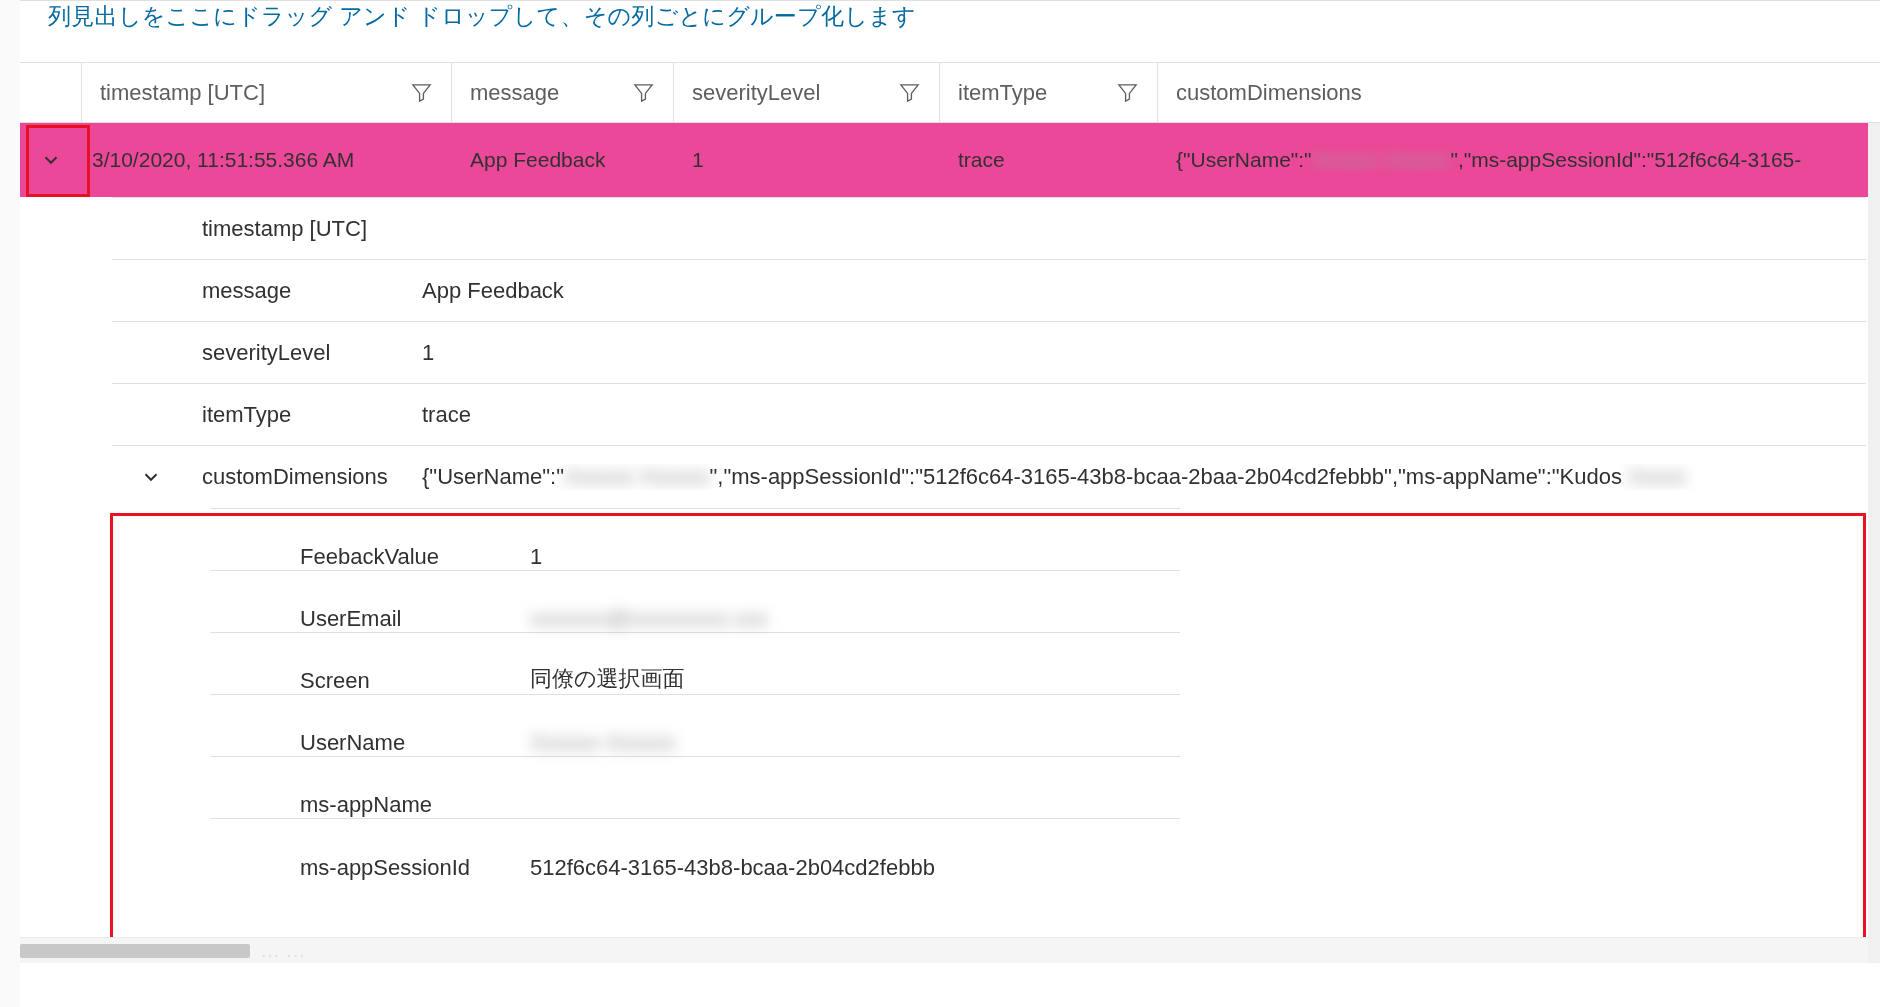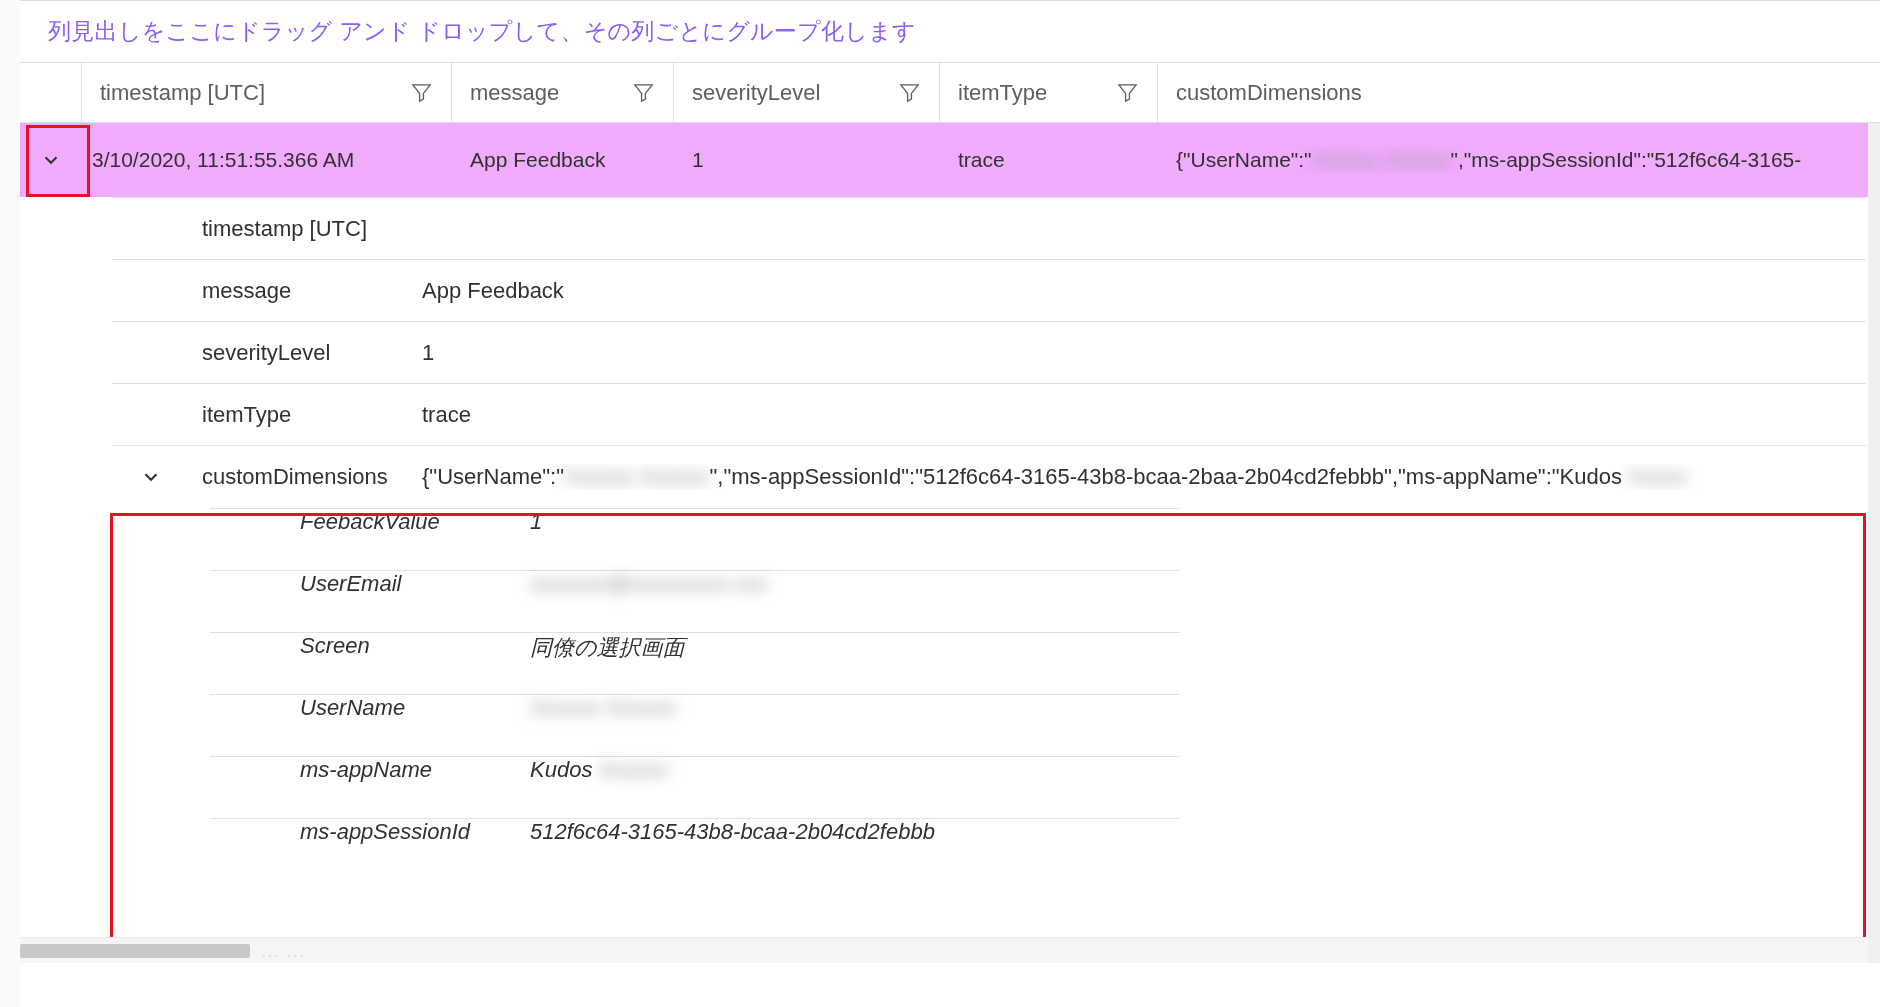--- a/index.html
+++ b/index.html
@@ -28,23 +28,22 @@
     width: 8px;
     height: 30px;
     display: flex;
     flex-direction: column;
     justify-content: space-between;
   }
 
   .group-bar {
     height: 62px;
     display: flex;
-    align-items: center;
     padding-left: 28px;
-    color: #8b5cf6;
+    color: #0369a1;
     border-bottom: 1px solid #e0e0e0;
     font-size: 23px;
     letter-spacing: 0.3px;
   }
 
   .header-row {
     display: flex;
     height: 60px;
     border-bottom: 1px solid #e0e0e0;
     background: #fff;
@@ -83,21 +82,21 @@
     top: 0;
     width: 12px;
     height: 100%;
     background: #f0f0f0;
   }
 
   .main-row {
     display: flex;
     height: 74px;
     align-items: center;
-    background: #f0abfc;
+    background: #ec4899;
   }
   .mr-expand {
     width: 62px;
     display: flex;
     align-items: center;
     justify-content: center;
     height: 100%;
   }
   .mr-ts    { width: 370px; padding-left: 10px; }
   .mr-msg   { width: 222px; padding-left: 18px; }
@@ -136,25 +135,24 @@
   .drow.cd { align-items: center; }
 
   .dim-block {
     margin-left: 190px;
     margin-right: 700px;
     border-top: 1px solid #e0e0e0;
     margin-top: 0;
   }
   .dimrow {
     display: flex;
-    align-items: flex-start;
+    align-items: flex-end;
     height: 62px;
     border-bottom: 1px solid #e0e0e0;
     padding-left: 90px;
-    font-style: italic;
   }
   .dimrow:last-child { border-bottom: none; }
   .dimlabel { width: 230px; font-size: 22px; }
   .dimval   { flex: 1; font-size: 22px; }
 
   .blur {
     filter: blur(7px);
     color: #979797;
     user-select: none;
   }
@@ -321,21 +319,20 @@
       </div>
 
       <div class="dimrow">
         <div class="dimlabel">UserName</div>
         <div class="dimval"><span class="blur">Xxxxxx Xxxxxx</span></div>
       </div>
 
 
       <div class="dimrow">
         <div class="dimlabel">ms-appName</div>
-        <div class="dimval"><span>Kudos </span><span class="blur">Xxxxxx</span></div>
       </div>
 
       <div class="dimrow">
         <div class="dimlabel">ms-appSessionId</div>
         <div class="dimval">512f6c64-3165-43b8-bcaa-2b04cd2febbb</div>
       </div>
 
     </div>
 
     <div class="hscroll-zone">

